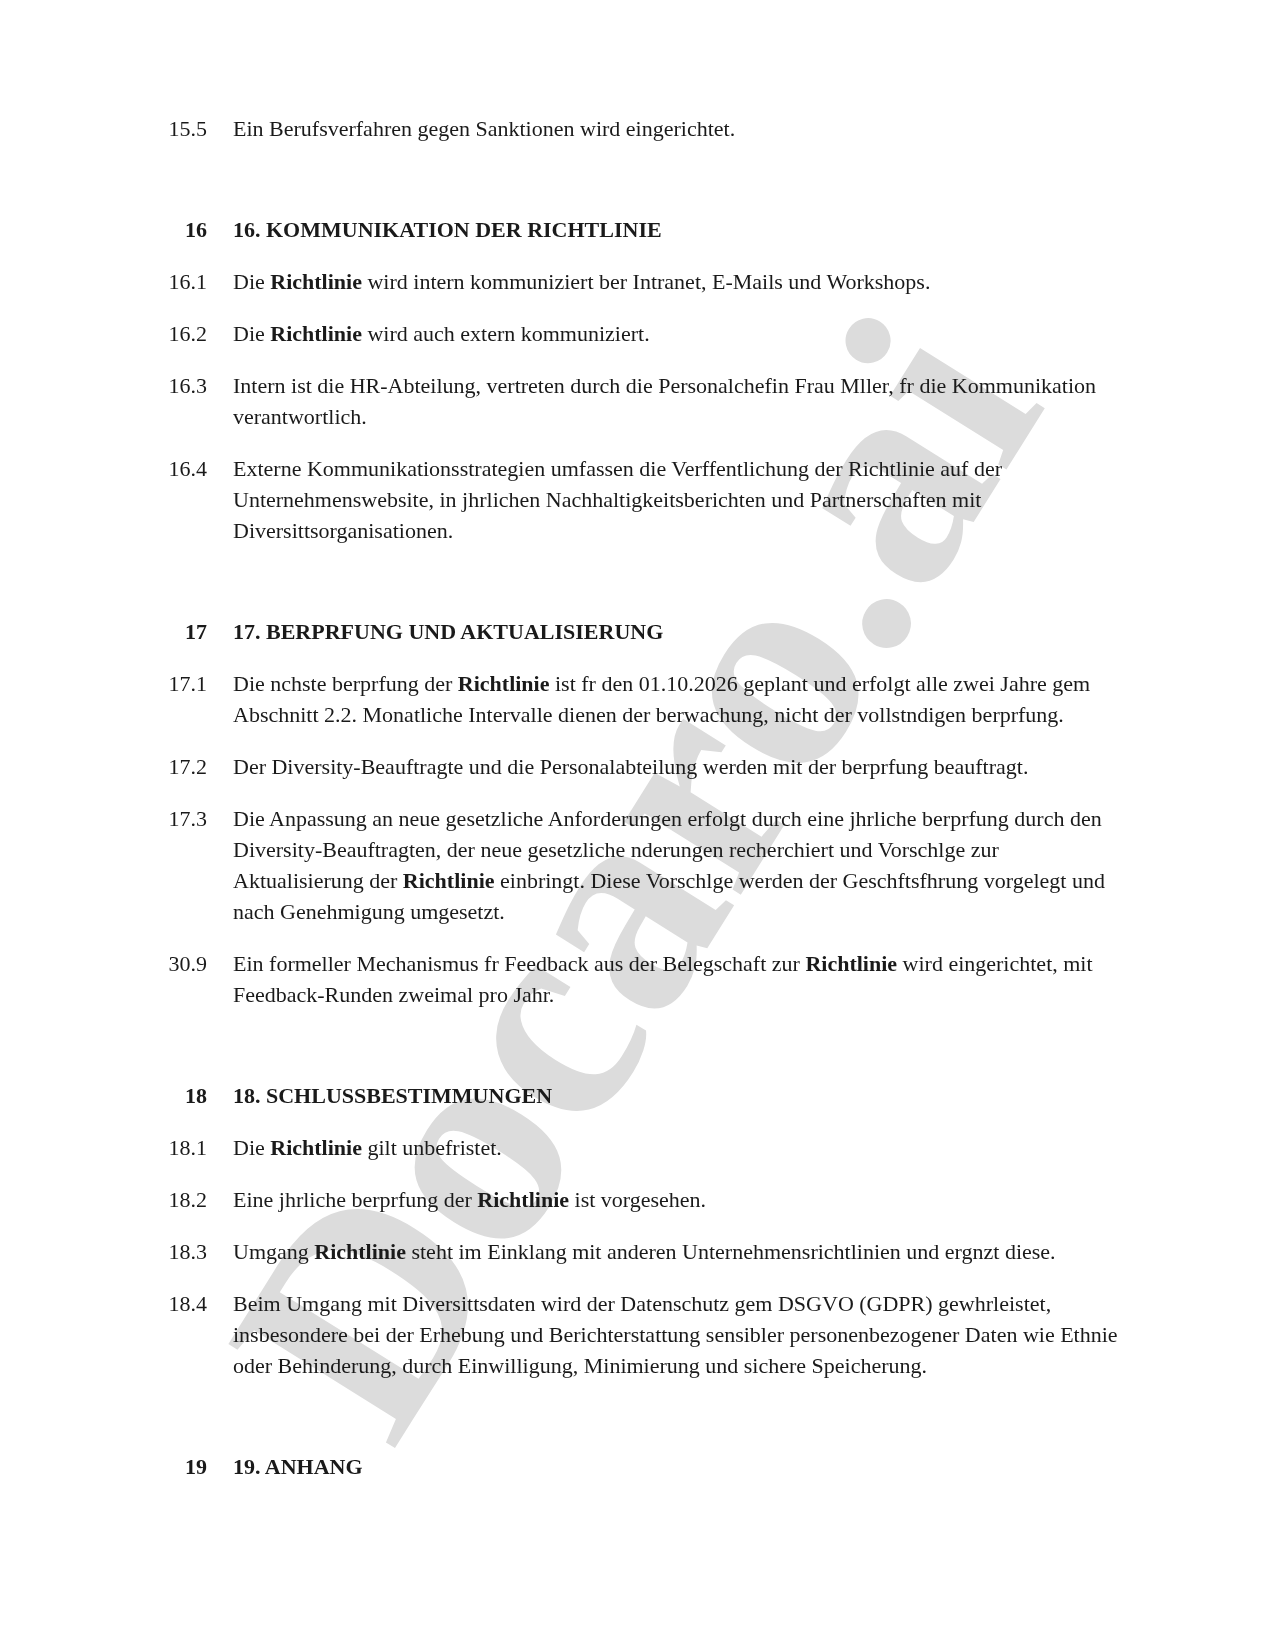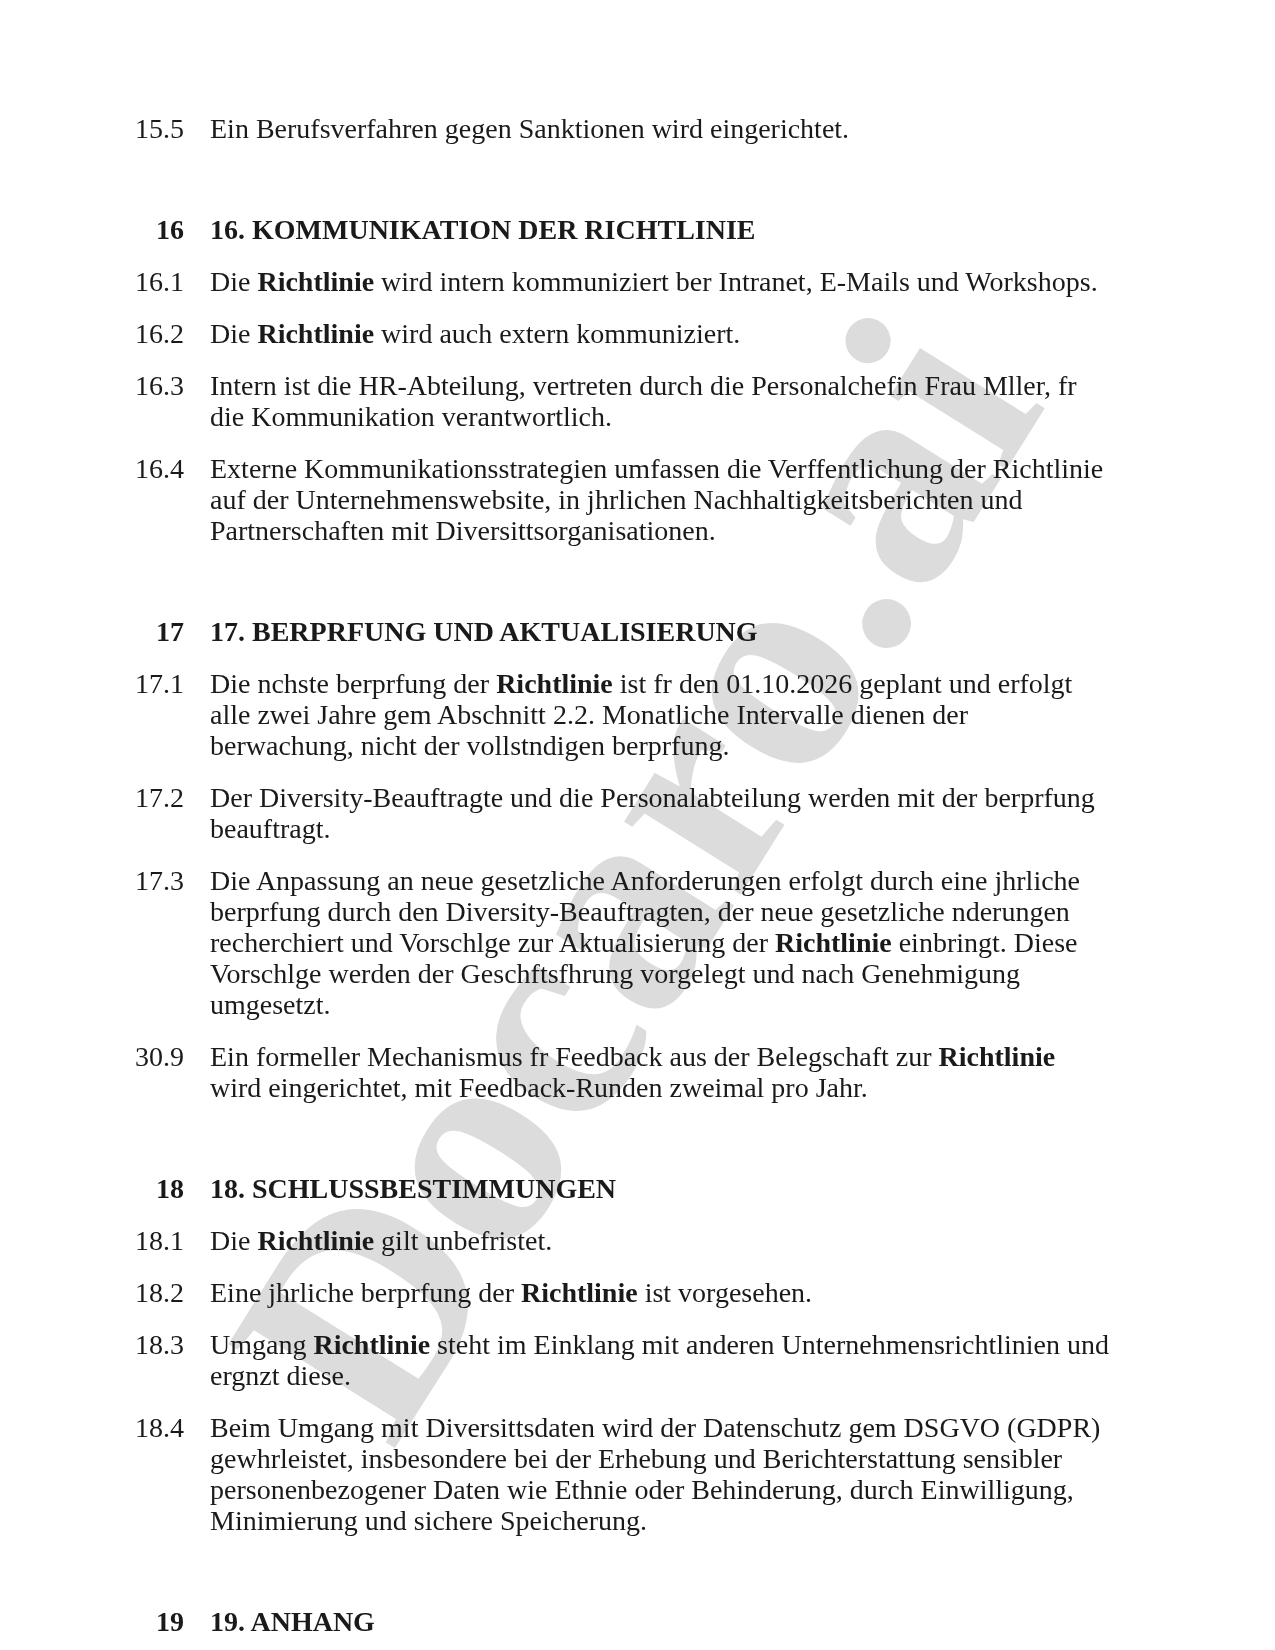--- a/index.html
+++ b/index.html
@@ -28,22 +28,23 @@
     line-height: 1;
     color: #dcdcdc;
     white-space: nowrap;
     z-index: 0;
     user-select: none;
   }
   .doc {
     position: relative;
     z-index: 1;
     padding-top: 113px;
-    font-size: 28px;
+    font-size: 22px;
     line-height: 31px;
+    padding-left: 23px;
   }
   .row {
     display: flex;
     align-items: flex-start;
     margin: 0 0 21px 0;
   }
   .row.heading {
     margin-top: 70px;
     margin-bottom: 21px;
     font-weight: bold;

